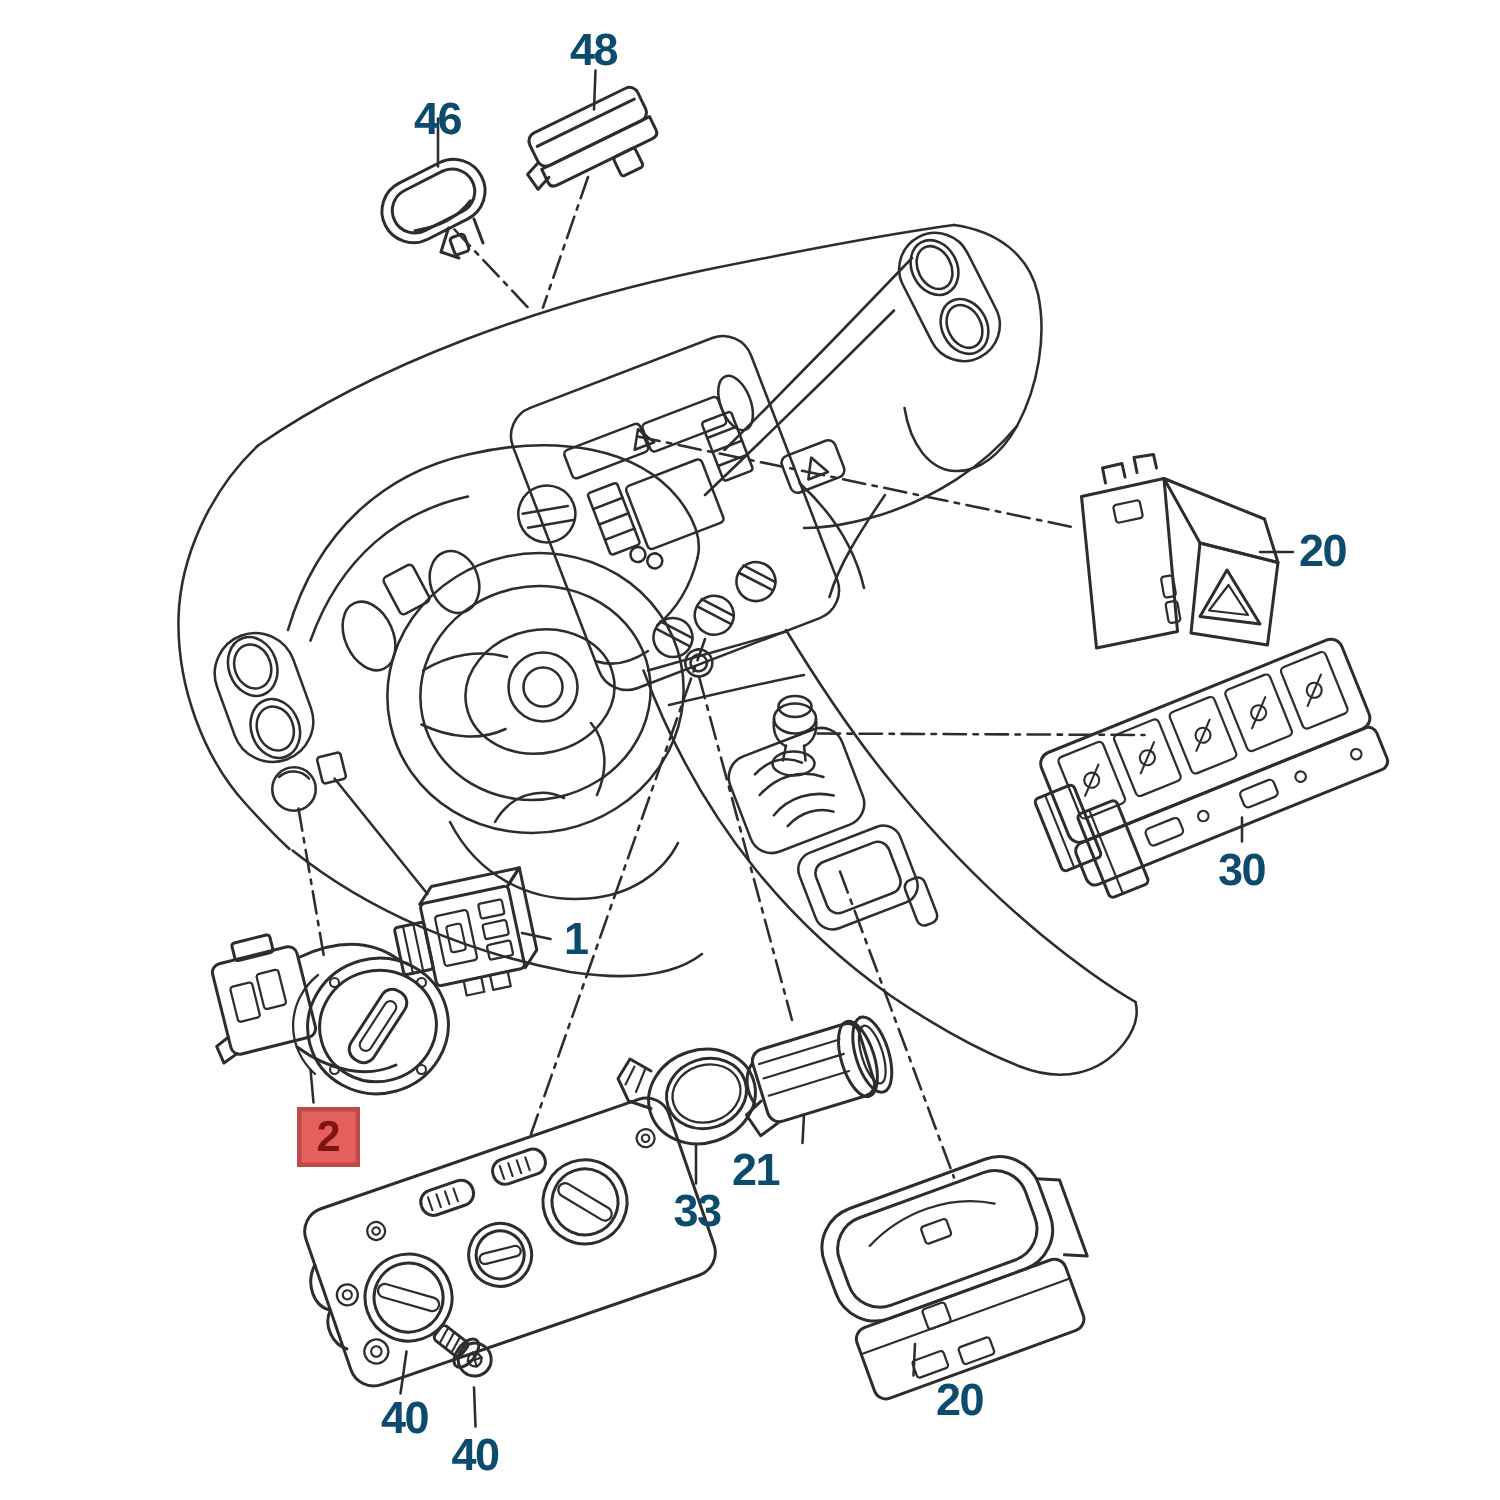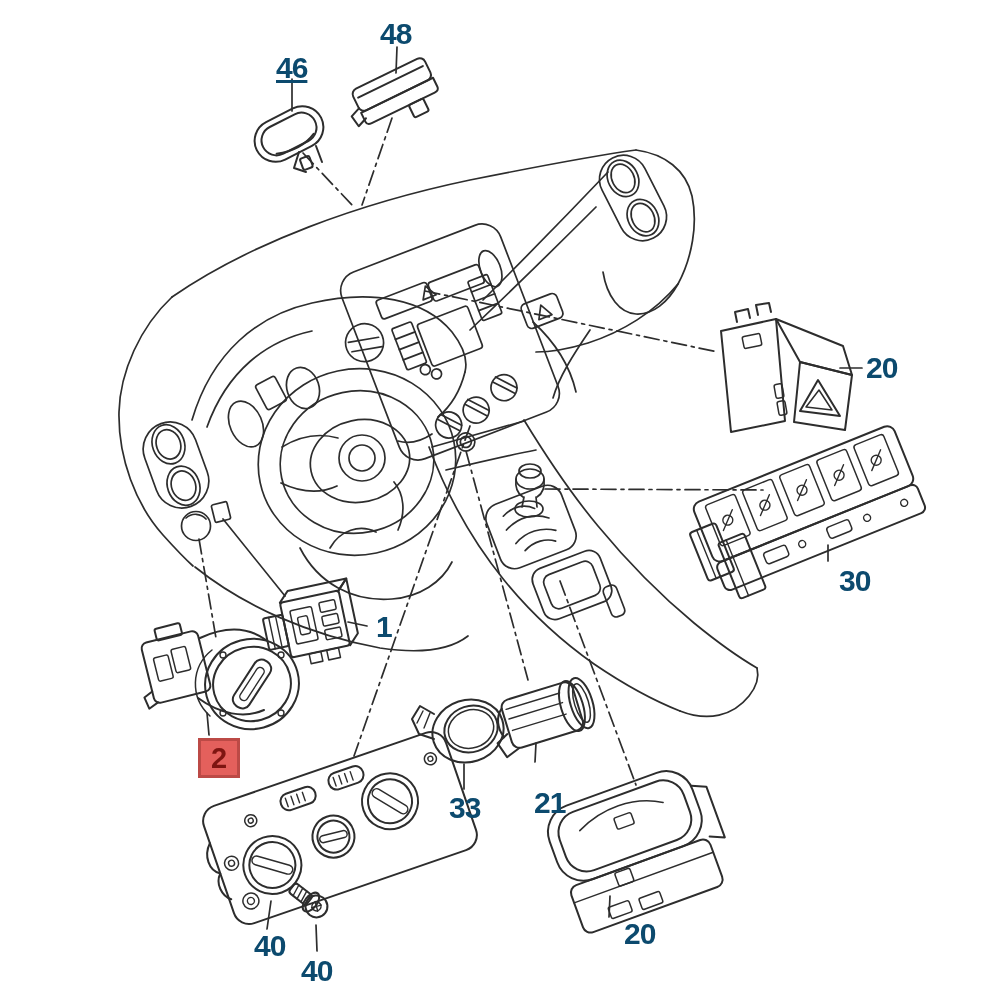--- a/index.html
+++ b/index.html
@@ -348,25 +348,25 @@
         <ellipse cx="5" cy="0" rx="6" ry="11"></ellipse>
         <circle cx="12" cy="0" r="11"></circle>
         <circle cx="12" cy="0" r="4.5" stroke-width="1.5"></circle>
         <path d="M 8,-3 L 16,3 M 15,-4 L 9,4" stroke-width="1.4"></path>
       </g>
 
     </g>
   </g>
 </svg>
 
-  <div class="lbl" style="left:276px; top:53px;text-decoration:underline;">46</div>
+  <div class="lbl" style="left:276px; top:65px;">46</div>
   <div class="lbl" style="left:380px; top:19px;">48</div>
   <div class="lbl" style="left:866px; top:353px;">20</div>
-  <div class="lbl" style="left:812px; top:566px;margin-left:27px;">30</div>
+  <div class="lbl" style="left:812px; top:566px;">30</div>
   <div class="lbl" style="left:376px; top:612px;">1</div>
   <div class="lbl-box" style="left:198px; top:738px;">2</div>
   <div class="lbl" style="left:449px; top:793px;">33</div>
-  <div class="lbl" style="left:534px; top:766px;margin-top:22px;">21</div>
+  <div class="lbl" style="left:488px; top:766px;">21</div>
   <div class="lbl" style="left:624px; top:919px;">20</div>
   <div class="lbl" style="left:254px; top:931px;">40</div>
   <div class="lbl" style="left:301px; top:956px;">40</div>
 
 </div>
 
 </body></html>

